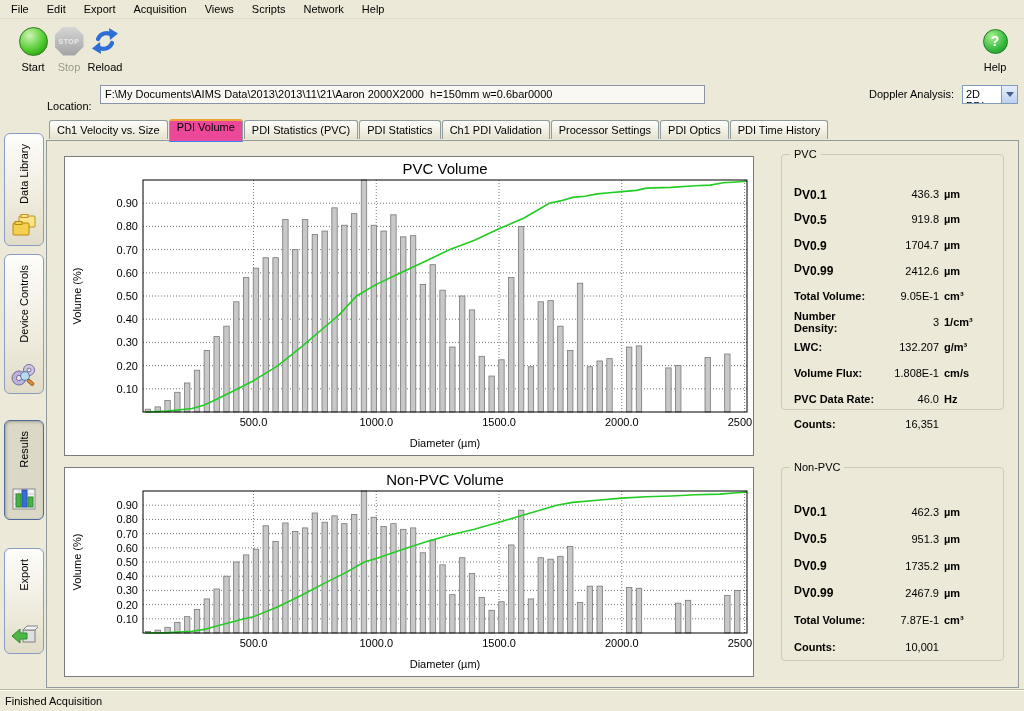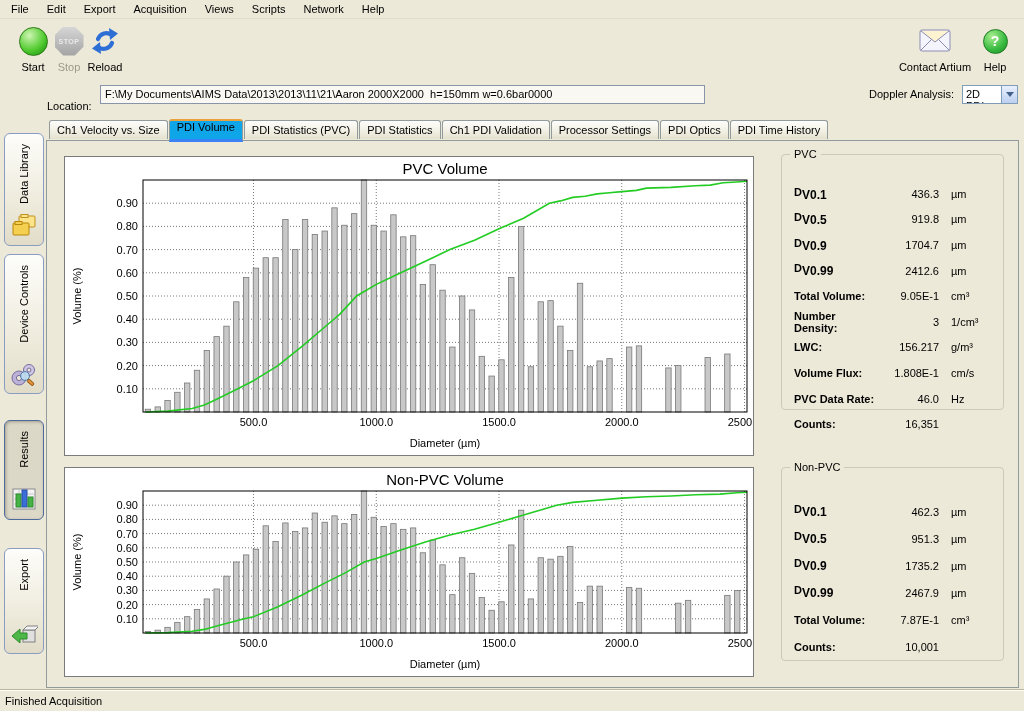--- a/index.html
+++ b/index.html
@@ -31,40 +31,40 @@
   .combo-arrow { width:0; height:0; border:4px solid transparent; border-top:5px solid #44608c; margin-top:4px; }
 
   
   .side-tab { position:absolute; left:4px; width:40px; border:1px solid #8a9cc2; border-radius:6px; background:linear-gradient(180deg,#fdfdfa,#ece8d8 70%,#e0dcc8); display:flex; flex-direction:column; align-items:center; justify-content:space-between; padding:10px 0 6px 0; cursor:default; }
   .side-tab.active { background:#dcd8c8; box-shadow:inset 1px 1px 3px rgba(90,90,70,.45); border-color:#4e6a9c; }
   .vlabel { writing-mode:vertical-rl; transform:rotate(180deg); font-size:11px; white-space:nowrap; }
 
   
   .tabstrip { position:absolute; left:46px; top:119px; right:5px; height:21px; display:flex; align-items:center; padding-left:3px; }
   .tab { border:1px solid #919b9c; border-bottom:none; border-radius:3px 3px 0 0; background:linear-gradient(#fdfdfb,#f2f0e4 55%,#e4e1cf); padding:3px 7px 3px 7px; margin-right:1px; height:19px; white-space:nowrap; cursor:default; }
-  .tab.active { background:#0ea5e9; border-top:2px solid #eba23a; height:23px; padding-top:0; position:relative; z-index:3; border-bottom:3px solid #3b82f6; margin-bottom:-1px; }
+  .tab.active { background:#ec4899; border-top:2px solid #eba23a; height:23px; padding-top:0; position:relative; z-index:3; border-bottom:1px solid #3b82f6; margin-bottom:-1px; }
   .content-panel { position:absolute; left:46px; top:140px; right:5px; bottom:23px; border:1px solid #919b9c; background:#ece9d8; z-index:1; }
 
   .chartbox { position:absolute; left:17px; width:690px; background:#fff; border:1px solid #7b7b7b; overflow:hidden; }
   #chartbox0 { top:15px; height:300px; }
   #chartbox1 { top:326px; height:210px; }
   svg text { font-family:"Liberation Sans", sans-serif; }
 
   .groupbox { position:absolute; left:734px; width:223px; border:1px solid #cdc9b4; border-radius:4px; }
   #stats0 { top:13px; height:256px; }
   #stats1 { top:326px; height:194px; }
   .legend { position:absolute; top:-7px; left:8px; background:#ece9d8; padding:0 4px; }
   .rows { position:absolute; left:0; right:0; }
   #stats0 .rows { top:26px; } #stats1 .rows { top:30px; }
   .stat-row { display:grid; grid-template-columns:1fr 62px 54px; align-items:center; padding:0 10px 0 12px; }
   #stats0 .stat-row { height:25.6px; } #stats1 .stat-row { height:27px; }
   .stat-label { font-weight:bold; }
   .stat-label sub { font-size:12px; font-weight:bold; }
   .stat-value { text-align:right; }
-  .stat-unit { font-weight:normal; padding-left:12px; }
+  .stat-unit { font-weight:bold; padding-left:5px; }
 
   .statusbar { position:absolute; left:0; right:0; bottom:0; height:21px; border-top:1px solid #fffef6; box-shadow:0 -1px 0 #b9b5a0; padding:4px 0 0 5px; }
 
   
   .helpcircle { width:25px; height:25px; border-radius:50%; background:radial-gradient(circle at 35% 28%, #a8ef8e, #37b93f 60%, #1d8b24); color:#fff; font-weight:bold; font-size:14px; display:flex; align-items:center; justify-content:center; border:1px solid #1d7a20; }
 </style>
 </head>
 <body>
 
 <div class="window">
@@ -96,30 +96,20 @@
     <div class="tbtn" style="left:77px;">
       <div class="ticon">
         <svg width="30" height="30" viewBox="0 0 30 30">
           <path d="M8 13 A 9 9 0 0 1 22 9" fill="none" stroke="#2e6fd6" stroke-width="4.2" stroke-linecap="round"></path>
           <polygon points="19,2 28,7.5 20,14" fill="#2e6fd6"></polygon>
           <path d="M22 17 A 9 9 0 0 1 8 21" fill="none" stroke="#2e6fd6" stroke-width="4.2" stroke-linecap="round"></path>
           <polygon points="11,28 2,22.5 10,16" fill="#2e6fd6"></polygon>
         </svg>
       </div>
       <div class="tlabel">Reload</div>
-    </div>
-    <div class="tbtn" style="left:895px; width:80px;">
-      <div class="ticon">
-        <svg width="32" height="24" viewBox="0 0 32 24">
-          <rect x="1" y="1" width="30" height="21" rx="2" fill="#f4f4fd" stroke="#8c8cb0"></rect>
-          <path d="M2 21 L13 10 M30 21 L19 10" fill="none" stroke="#8c8cb0"></path>
-          <path d="M2 2 L16 13 L30 2" fill="#fdf3d0" stroke="#8c8cb0"></path>
-        </svg>
-      </div>
-      <div class="tlabel">Contact Artium</div>
     </div>
     <div class="tbtn" style="left:975px; width:40px;">
       <div class="ticon">
           <div class="helpcircle">?</div>
         </div>
       <div class="tlabel">Help</div>
     </div>
   </div>
 
   <div class="locrow">
@@ -407,21 +397,21 @@
             <span class="stat-value">9.05E-1</span>
             <span class="stat-unit">cm³</span>
           </div>
           <div class="stat-row">
             <span class="stat-label">Number Density:</span>
             <span class="stat-value">3</span>
             <span class="stat-unit">1/cm³</span>
           </div>
           <div class="stat-row">
             <span class="stat-label">LWC:</span>
-            <span class="stat-value">156.217</span>
+            <span class="stat-value">132.207</span>
             <span class="stat-unit">g/m³</span>
           </div>
           <div class="stat-row">
             <span class="stat-label">Volume Flux:</span>
             <span class="stat-value">1.808E-1</span>
             <span class="stat-unit">cm/s</span>
           </div>
           <div class="stat-row">
             <span class="stat-label">PVC Data Rate:</span>
             <span class="stat-value">46.0</span>

